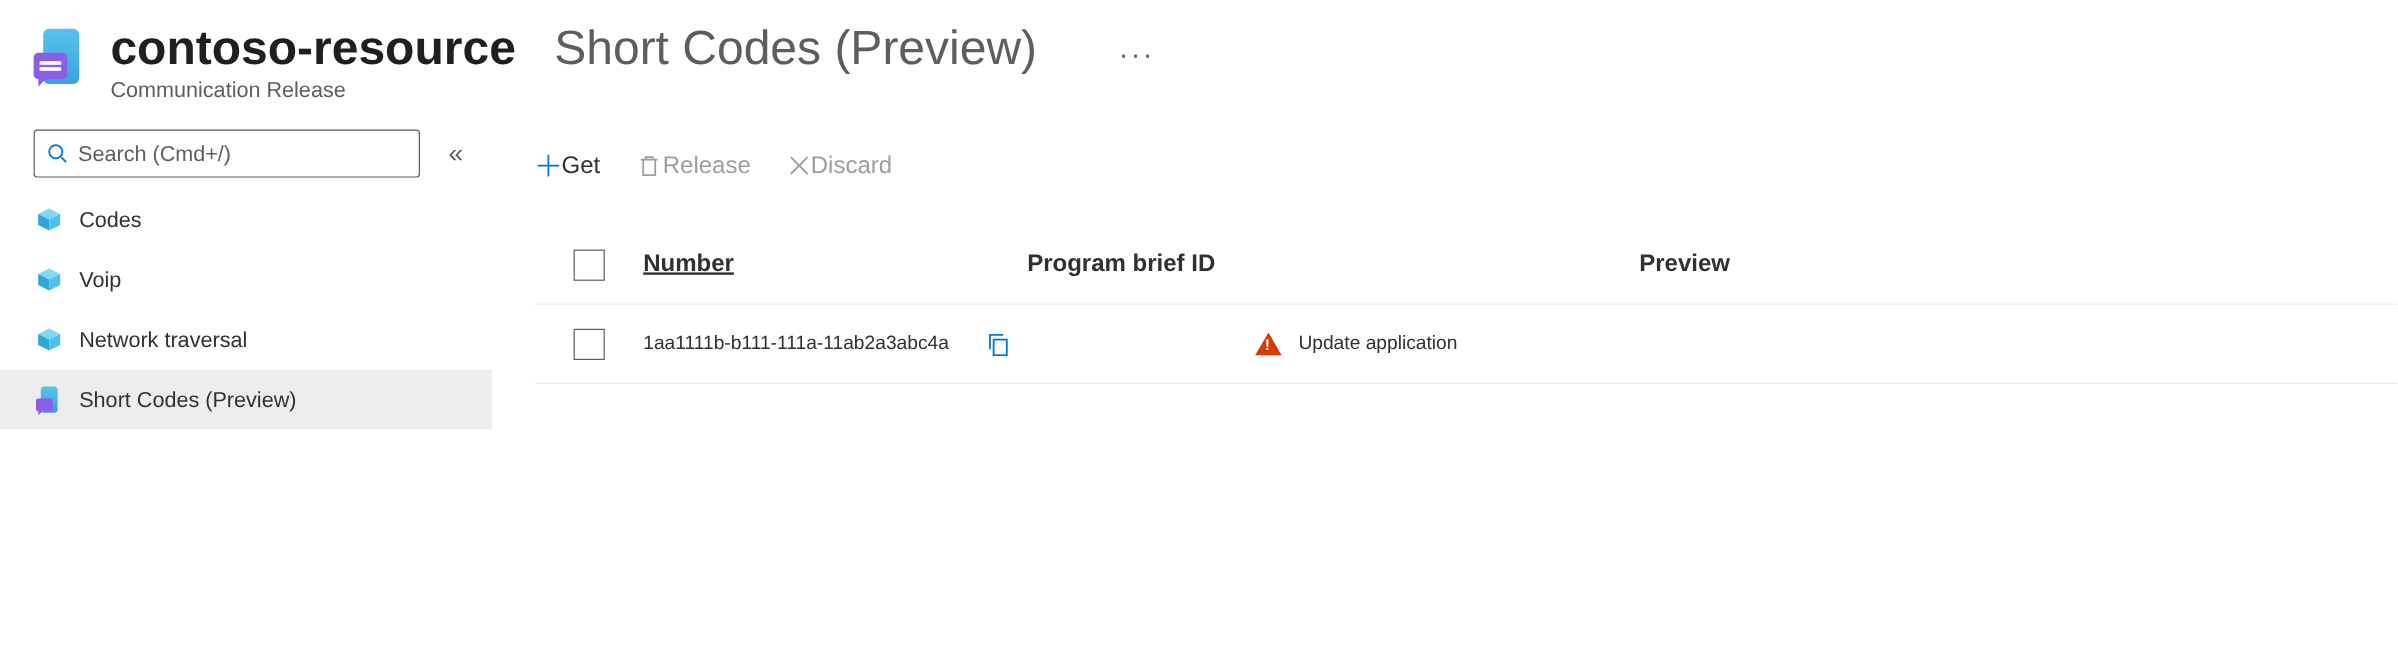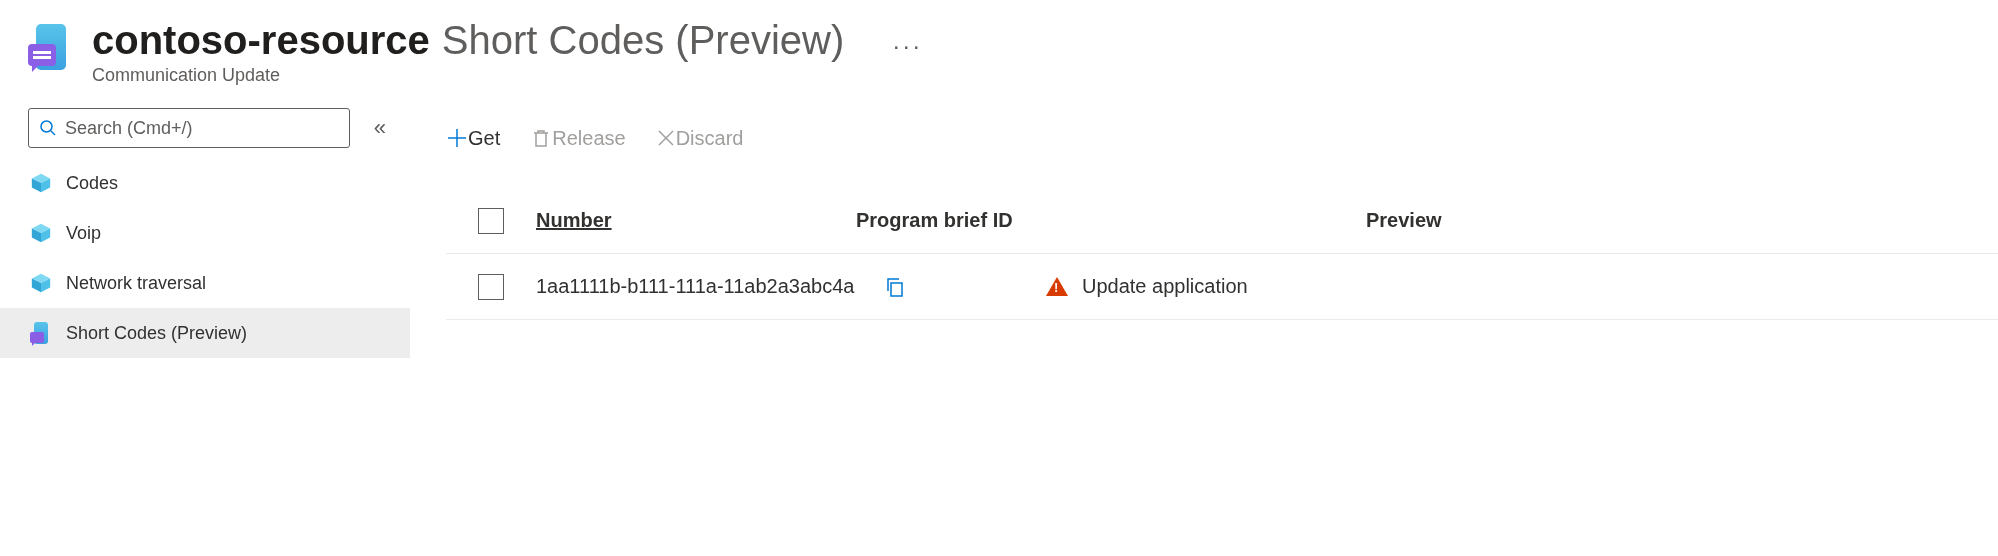--- a/index.html
+++ b/index.html
@@ -25,21 +25,21 @@
   }
   .header-icon .bubble::after{
     content:""; position:absolute; left:4px; bottom:-6px; width:0;height:0;
     border-left:8px solid #8a5fe6; border-bottom:8px solid transparent;
   }
   .header-icon .bubble::before{
     content:""; position:absolute; left:5px; top:7px; width:18px; height:3px;
     background:#fff; box-shadow: 0 5px 0 #fff;
   }
   .header-text { display:flex; flex-direction:column; }
-  .title-line { display:flex; align-items:baseline; gap: 8px; }
+  .title-line { display:flex; align-items:baseline; gap: 28px; }
   .resource-name { font-size: 40px; font-weight:600; color:#201f1e; }
   .page-name { font-size: 40px; font-weight:400; color:#605e5c; margin-left:4px;}
   .more-dots { font-size:24px; color:#605e5c; margin-left:40px; cursor:pointer; letter-spacing:2px;}
   .subtitle { font-size: 18px; color:#605e5c; margin-top:2px; }
   .body-row { display:flex; }
   .sidebar { width: 410px; flex-shrink:0; padding-top: 14px; }
   .search-row { display:flex; align-items:center; padding: 0 18px 10px 28px; gap:18px;}
   .search-box {
     flex:1; display:flex; align-items:center; height:40px;
     border:1px solid #605e5c; border-radius:3px; padding:0 10px;
@@ -76,21 +76,21 @@
   .thead, .trow { display:flex; align-items:center; height:66px; border-bottom:1px solid #edebe9; }
   .thead { font-weight:600; font-size:20px; }
   .col-check { width:90px; display:flex; justify-content:center; }
   .col-number { width:320px;text-decoration:underline; }
   .col-pbid { width:510px; display:flex; align-items:center; gap:30px;}
   .col-status { flex:1; display:flex; align-items:center; gap:10px; }
   .checkbox {
     width:26px; height:26px; border:1.5px solid #605e5c; background:#fff; cursor:pointer;
   }
   .link { color:#0078d4; cursor:pointer; font-size:20px;}
-  .cell-text { font-size:20px; color:#323130; }
+  .cell-text { font-size:16px; color:#323130; }
   .copy-icon { color:#0078d4; cursor:pointer; }
   .warn-tri {
     width:0;height:0; border-left:11px solid transparent; border-right:11px solid transparent;
     border-bottom:19px solid #d83b01; position:relative; margin-right:4px;
   }
   .warn-tri::after{
     content:"!"; position:absolute; left:-3px; top:3px; color:#fff; font-size:13px; font-weight:700;
   }
 </style>
 </head>
@@ -102,21 +102,21 @@
     <div class="header-icon">
       <div class="phone"></div>
       <div class="bubble"></div>
     </div>
     <div class="header-text">
       <div class="title-line">
         <span class="resource-name">contoso-resource</span>
         <span class="page-name">Short Codes (Preview)</span>
         <span class="more-dots">···</span>
       </div>
-      <div class="subtitle">Communication Update</div>
+      <div class="subtitle">Communication Release</div>
     </div>
   </div>
 
   <div class="body-row">
     <div class="sidebar">
       <div class="search-row">
         <div class="search-box">
           <svg width="18" height="18" viewBox="0 0 18 18" fill="none">
             <circle cx="7.5" cy="7.5" r="5.5" stroke="#0078d4" stroke-width="1.5"></circle>
             <line x1="12" y1="12" x2="16" y2="16" stroke="#0078d4" stroke-width="1.5"></line>

